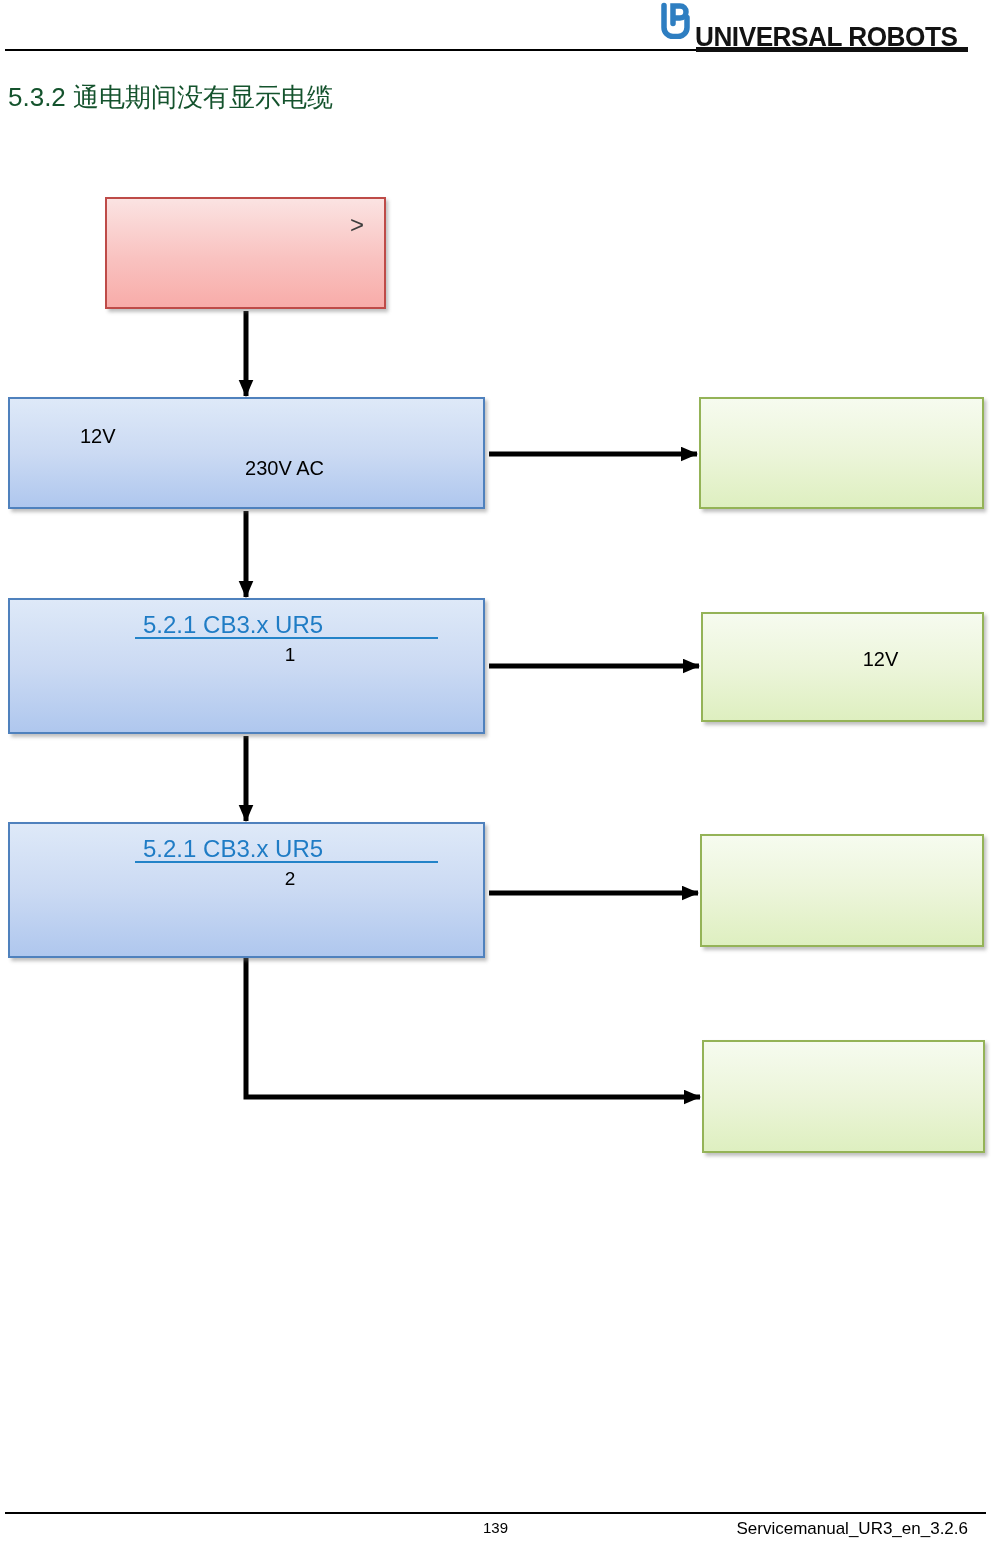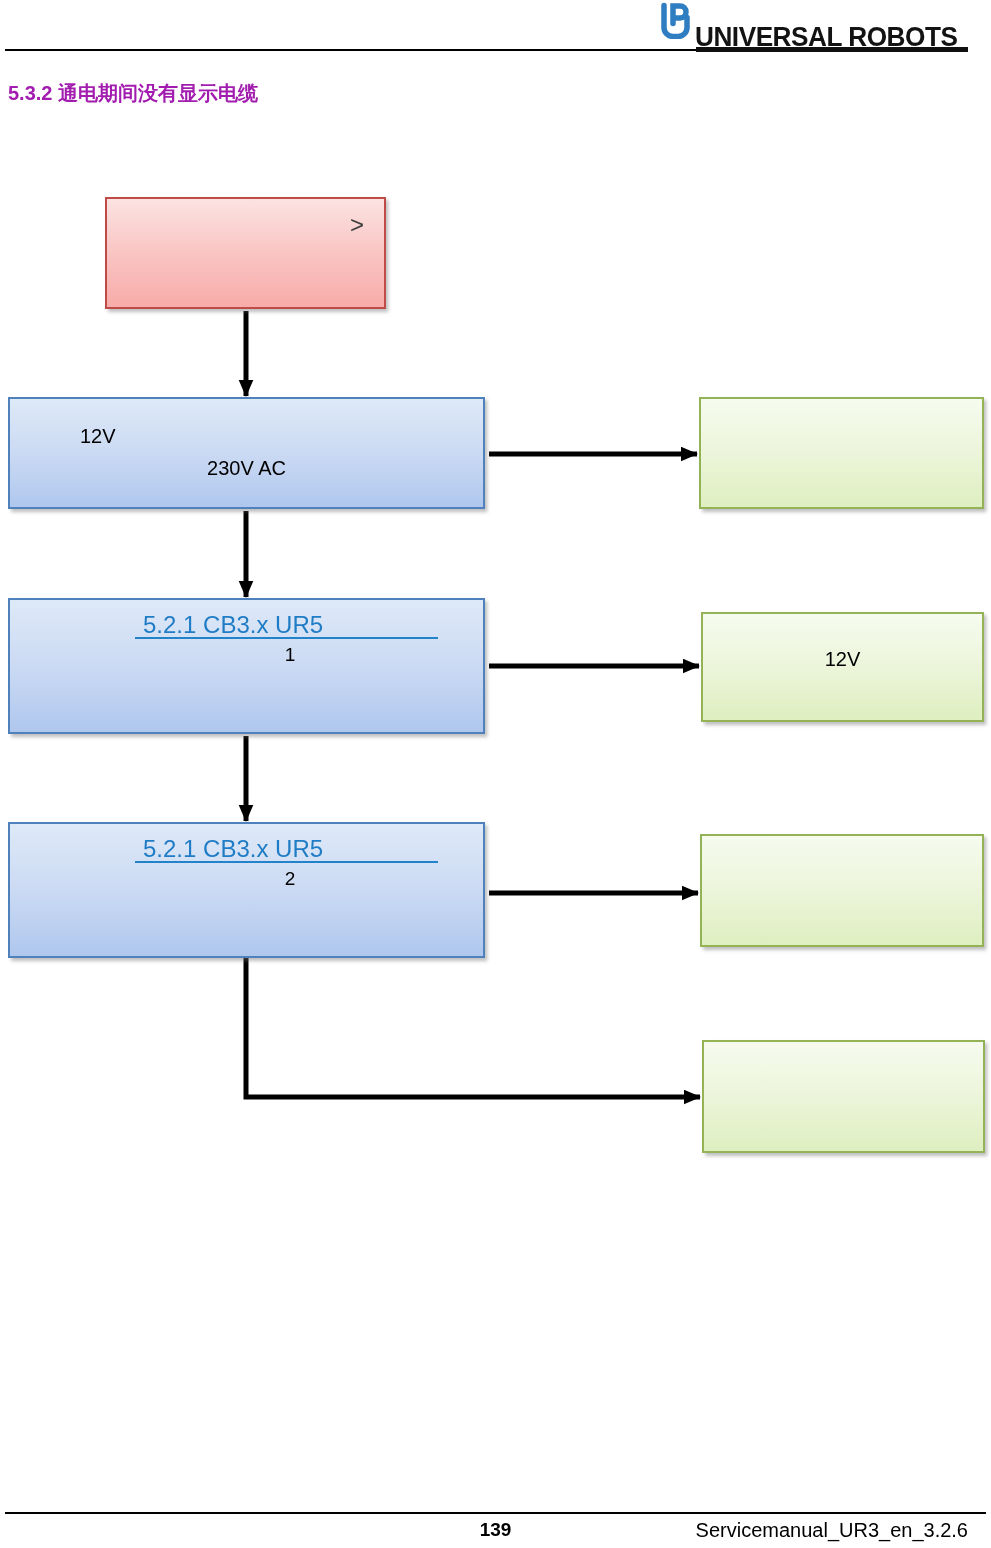--- a/index.html
+++ b/index.html
@@ -12,21 +12,21 @@
   .brand{
     position:absolute;left:695px;top:22px;width:275px;
     font-size:27px;font-weight:800;letter-spacing:-0.5px;color:#131313;
     transform:scaleX(.97);transform-origin:left;white-space:nowrap;
   }
   .header-rule{position:absolute;left:5px;top:49px;width:963px;height:2px;background:#000;}
   .brand-underline{position:absolute;left:696px;top:47px;width:272px;height:5px;background:#101010;}
   
   .section-heading{
     position:absolute;left:8px;top:80px;margin:0;
-    font-size:20px;font-weight:700;color:#a21caf;
+    font-size:26px;font-weight:400;color:#14532d;
   }
   
   .connectors{position:absolute;left:0;top:0;z-index:1;pointer-events:none;}
   .box{position:absolute;box-sizing:border-box;z-index:2;
        box-shadow:2.5px 3px 3.5px rgba(110,110,110,.45);}
   .box-red{
     border:2px solid #BE4B48;
     background:linear-gradient(180deg,#FBE3E2 0%,#F9C2C0 55%,#F8ACA9 100%);
   }
   .box-blue{
@@ -35,35 +35,35 @@
   }
   .box-green{
     border:2px solid #94B357;
     background:linear-gradient(180deg,#F6FBEF 0%,#ECF5DA 50%,#DEEFC0 100%);
   }
   .chevron{
     position:absolute;right:20px;top:14px;
     font-size:24px;font-weight:400;color:#3d3d3d;line-height:1;
   }
   .lbl{position:absolute;font-size:20px;color:#000;}
-  .lbl-center{left:0;width:100%;text-align:center;}
+  .lbl-center{left:0;width:100%;text-align:center;padding-left:38px;}
   .link-row{
     position:absolute;left:125px;top:11px;width:303px;height:28px;
     border-bottom:2px solid #2383C8;box-sizing:border-box;
   }
   .link-text{
     display:inline-block;padding-left:8px;font-size:24px;color:#1F7CC5;
     text-decoration:none;cursor:pointer;
   }
   .step-num{position:absolute;left:258px;top:44px;width:44px;text-align:center;
     font-size:19px;color:#000;}
   
   .footer-rule{position:absolute;left:5px;top:1512px;width:981px;height:2px;background:#000;}
-  .page-number{position:absolute;left:0;top:1519px;width:991px;text-align:center;font-size:19px;font-weight:bold;}
-  .doc-name{position:absolute;right:23px;top:1519px;font-size:20px;}
+  .page-number{position:absolute;left:0;top:1519px;width:991px;text-align:center;font-size:15px;}
+  .doc-name{position:absolute;right:23px;top:1519px;font-size:17px;}
 </style>
 </head>
 <body>
 
 <span class="logo-icon">
   <svg width="36" height="37" viewBox="0 0 36 36" aria-hidden="true">
     <path d="M7 3 v22 c0 5 4 9 9 9 h5 c5 0 9-4 9-9 V15" fill="none" stroke="#2E7EC1" stroke-width="5.5" stroke-linecap="round"></path>
     <path d="M16 21 V3.5 h7 c3.5 0 6 2.5 6 6 s-2.5 6-6 6 h-7" fill="none" stroke="#2E7EC1" stroke-width="5.5" stroke-linecap="round"></path>
   </svg>
 </span>

